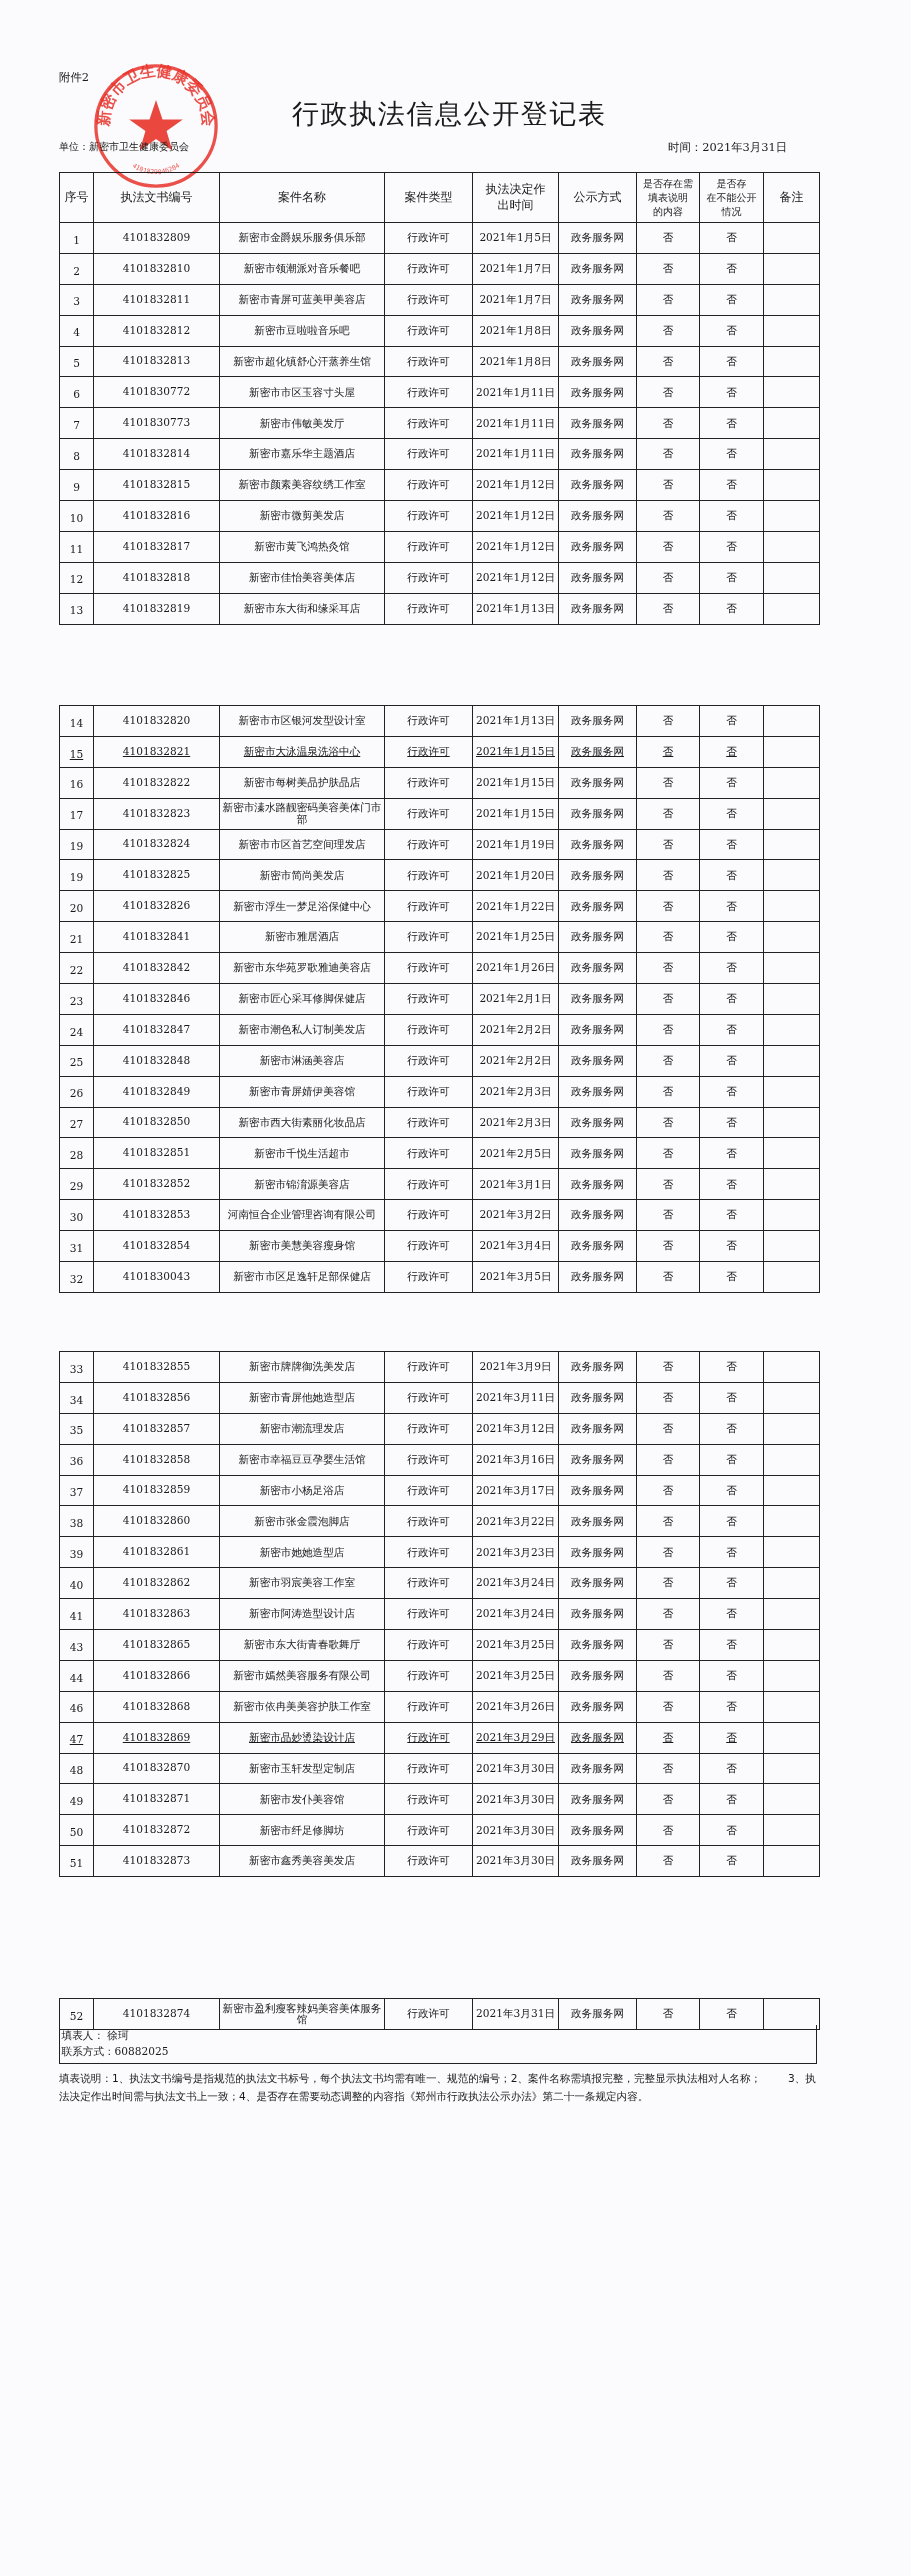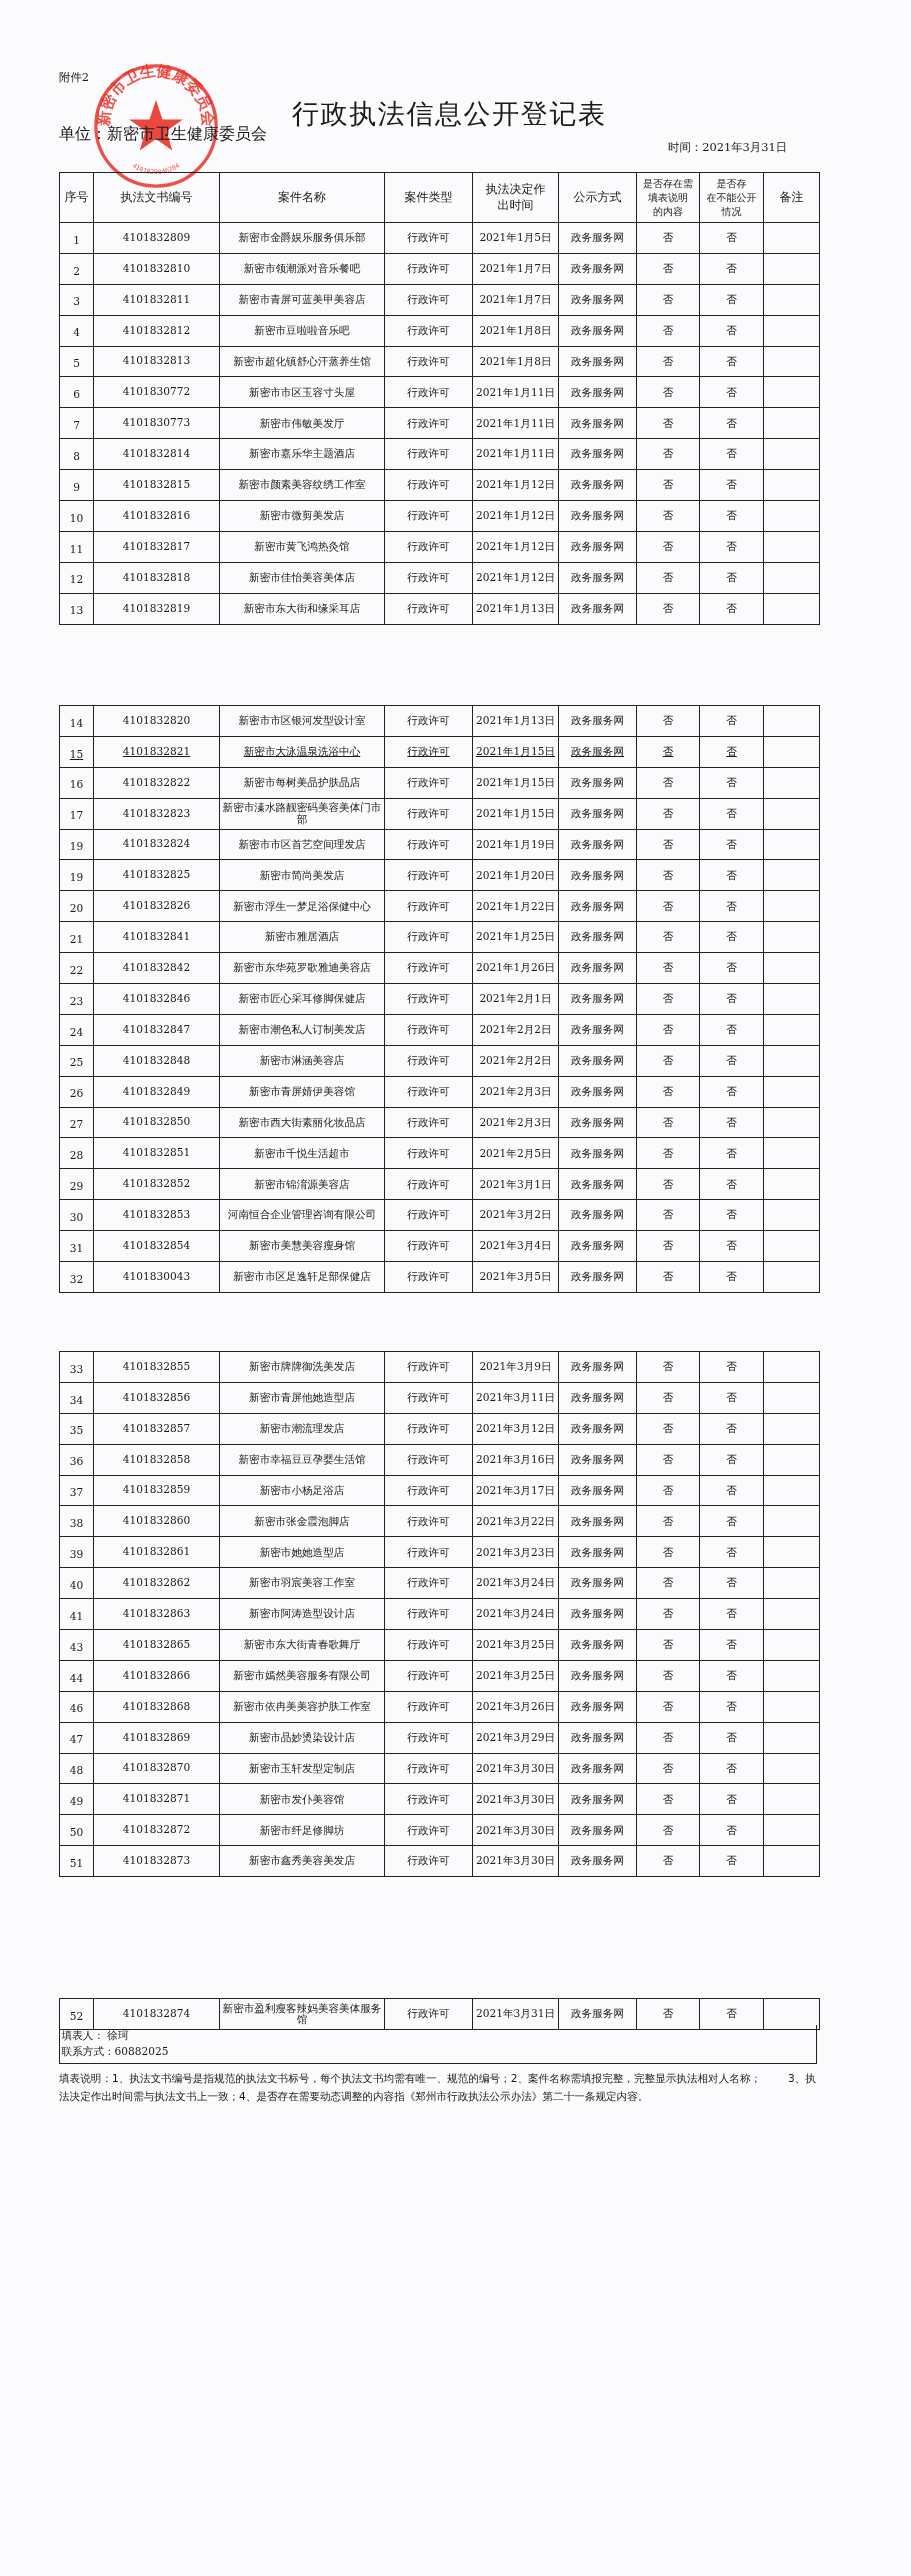--- a/index.html
+++ b/index.html
@@ -1,21 +1,21 @@
 <!DOCTYPE html>
 <html style="font-size:13px"><head>
 <meta charset="utf-8">
 <style>
   html, body { margin: 0; padding: 0; background: #fbfbfd; }
   body { width: 911px; height: 2576px; position: relative; overflow: hidden;
          font-family: "DejaVu Serif", "Liberation Serif", serif; color: #1a1a1a; }
   .abs { position: absolute; }
   .attach { left: 59px; top: 70px; font-size: 11.4px; }
   .title { left: 292px; top: 96px; font-size: 27px; letter-spacing: 1.6px; font-family: "DejaVu Sans", sans-serif; font-weight: normal; }
-  .unit { left: 59px; top: 124px; font-size: 16px; }
+  .unit { left: 59px; top: 140px; font-size: 10px; }
   .date { left: 668px; top: 140px; font-size: 11.4px; }
   .seal { left: 91px; top: 61px; width: 130px; height: 130px; }
   table.grid { position: absolute; left: 59px; width: 759px; border-collapse: collapse; table-layout: fixed; }
   table.grid td, table.grid th { border: 1.2px solid #222; padding: 0; text-align: center; vertical-align: middle;
       font-size: 10.6px; font-weight: normal; height: 25px; line-height: 11.4px; overflow: hidden; }
   table.grid th { font-size: 12px; line-height: 15.4px; }
   table.grid th.small { font-size: 10px; line-height: 14px; }
   td.idx { vertical-align: top; padding-top: 4.9px !important; }
   td.doc { vertical-align: bottom; padding-bottom: 0.8px !important; margin-top: 32px; }
   td.name { font-family: "DejaVu Sans", sans-serif; font-size: 10px; }
@@ -598,21 +598,21 @@
         <td class="idx">46</td>
         <td class="doc">4101832868</td>
         <td class="name">新密市依冉美美容护肤工作室</td>
         <td>行政许可</td>
         <td>2021年3月26日</td>
         <td>政务服务网</td>
         <td>否</td>
         <td>否</td>
         <td></td>
       </tr>
-      <tr style="height: 27px;">
+      <tr style="height: 27px; text-decoration: underline;">
         <td class="idx">47</td>
         <td class="doc">4101832869</td>
         <td class="name">新密市品妙烫染设计店</td>
         <td>行政许可</td>
         <td>2021年3月29日</td>
         <td>政务服务网</td>
         <td>否</td>
         <td>否</td>
         <td></td>
       </tr>

